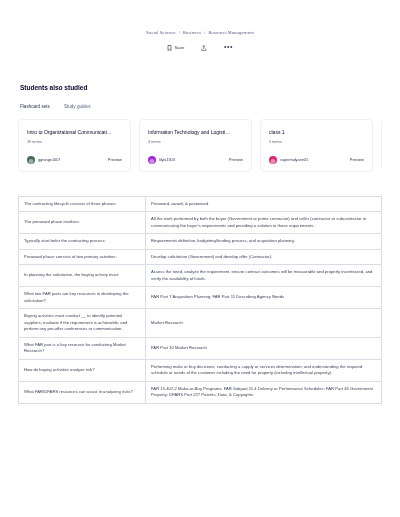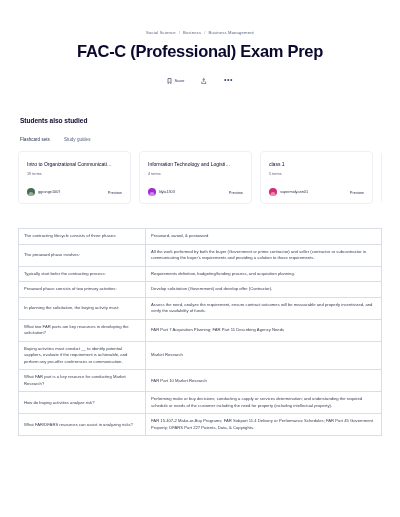--- a/index.html
+++ b/index.html
@@ -228,21 +228,20 @@
 <body>
 
 <div class="page">
 
   <div class="header">
 
     <div class="breadcrumb">
       <a href="#">Social Science</a><span class="crumb-sep">/</span><a href="#">Business</a><span class="crumb-sep">/</span><a href="#">Business Management</a>
     </div>
 
-    <h1 class="page-title">FAC-C (Professional) Exam Prep</h1>
 
     <div class="action-row">
 
       <button class="action-btn">
         <span>
           <svg width="5" height="6" viewBox="0 0 10 12" fill="none" stroke="#2e3856" stroke-width="1.3">
             <path d="M2 1h6v10l-3-2.5L2 11V1z"></path>
           </svg>
         </span>
         <span>Save</span>

